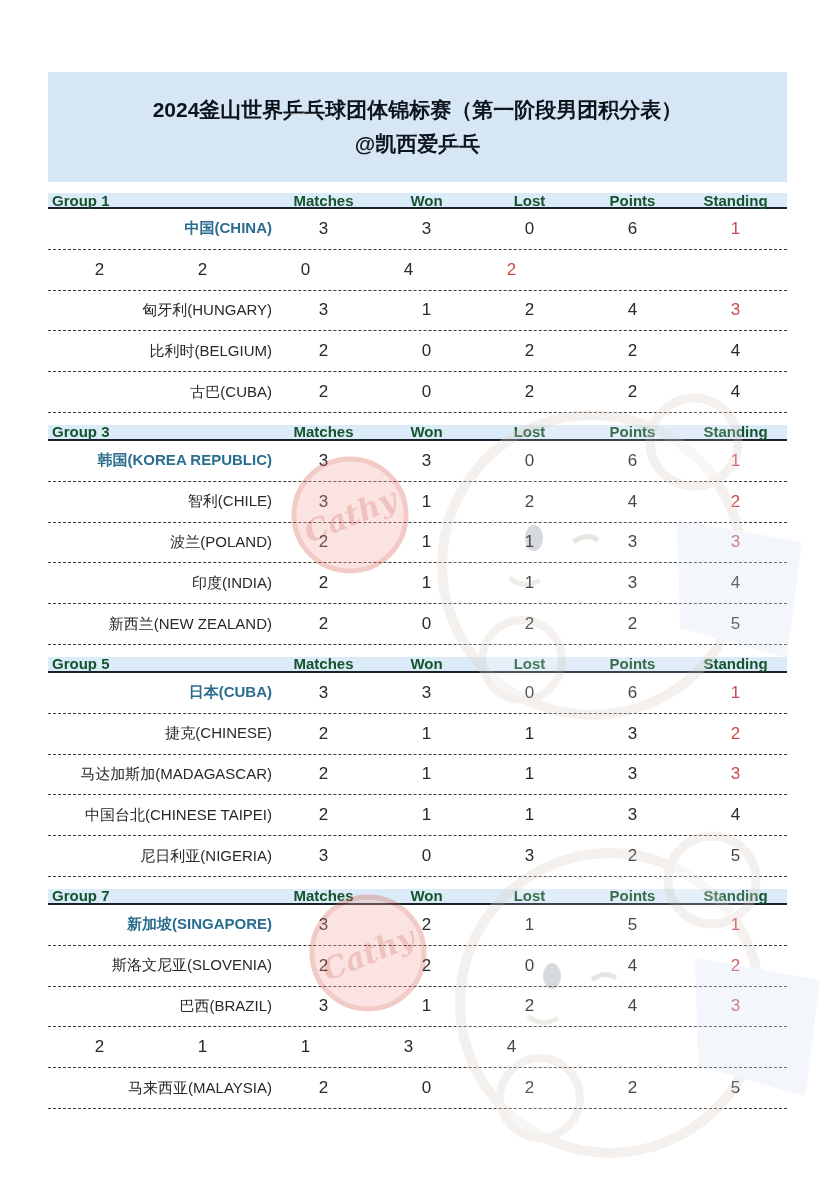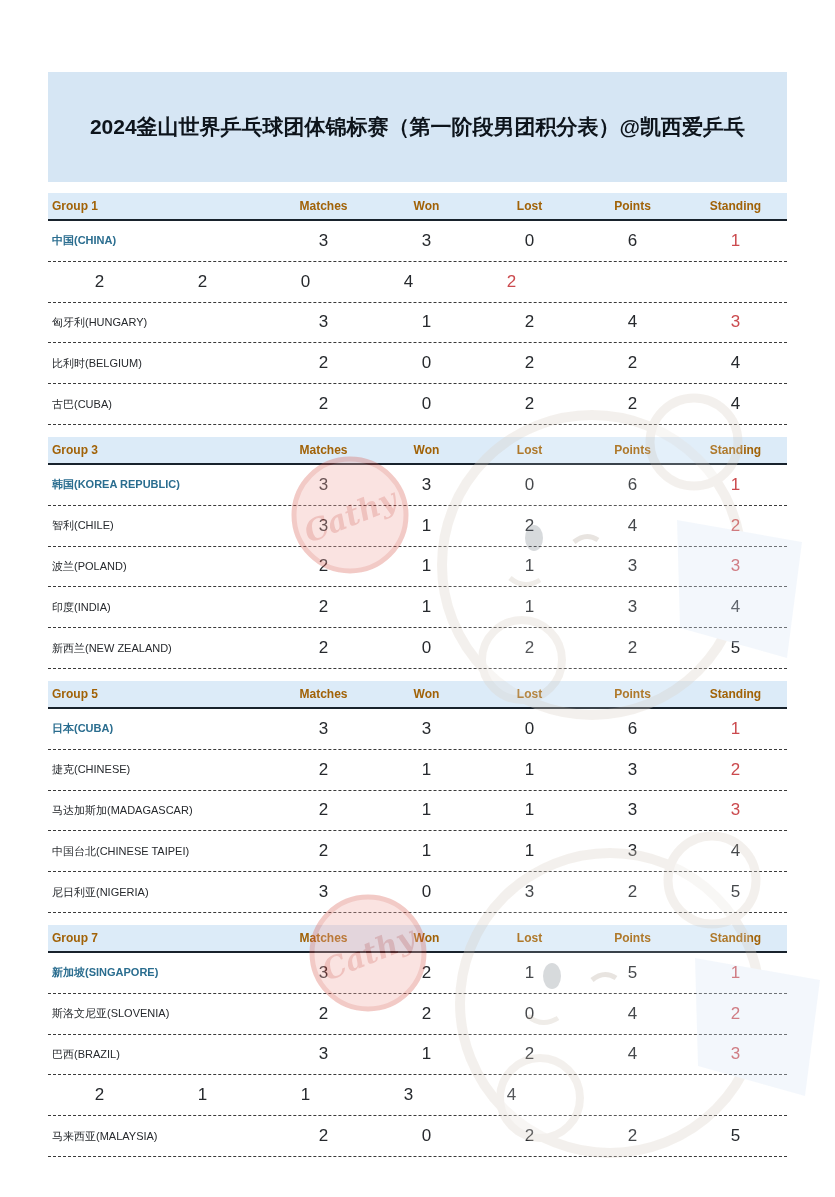--- a/index.html
+++ b/index.html
@@ -12,43 +12,43 @@
     --heading-text:#0d141b;
   }
   *{margin:0;padding:0;box-sizing:border-box;}
   body{background:#ffffff;font-family:"Liberation Sans","DejaVu Sans",sans-serif;}
   .page{position:relative;width:835px;height:1197px;background:#ffffff;overflow:hidden;}
   .content{position:absolute;left:48px;top:72px;width:739px;z-index:1;}
 
   .title-box{
     background:var(--title-bg);
     height:110px;
-    display:flex;flex-direction:row;justify-content:center;align-items:center;
+    display:flex;flex-direction:column;justify-content:center;align-items:center;
     text-align:center;
     font-weight:bold;font-size:21px;color:var(--heading-text);
     line-height:34px;
     margin-bottom:11px;
   }
 
   .group{margin-bottom:12px;}
   .thead{
-    display:flex;align-items:center;height:28px;
+    display:flex;align-items:center;height:16px;
     background:var(--header-bg);
     border-bottom:2px solid var(--header-border);
-    font-weight:bold;font-size:12px;color:#a16207;
+    font-weight:bold;font-size:15px;color:#14532d;
   }
   .row{
     display:flex;align-items:center;height:40.8px;
     border-bottom:1px dashed #3a3a3a;
     font-size:17px;color:var(--body-text);
   }
   .cell{flex:none;}
   .cell.team{width:224px;padding-left:4px;text-align:left;}
   .cell.num{width:103px;text-align:center;}
-  .row .cell.team{font-size:11px;}
+  .row .cell.team{font-size:15px;text-align:right;}
   .row.first .cell.team{color:var(--top-team);font-weight:bold;}
   .cell.standing.red{color:var(--standing-red);}
 
   .wm{position:absolute;width:520px;height:340px;opacity:0.32;z-index:2;pointer-events:none;}
   #wm1{left:282px;top:390px;}
   #wm2{left:300px;top:828px;}
   .defs-holder{position:absolute;width:0;height:0;overflow:hidden;}
 </style>
 </head>
 <body>

